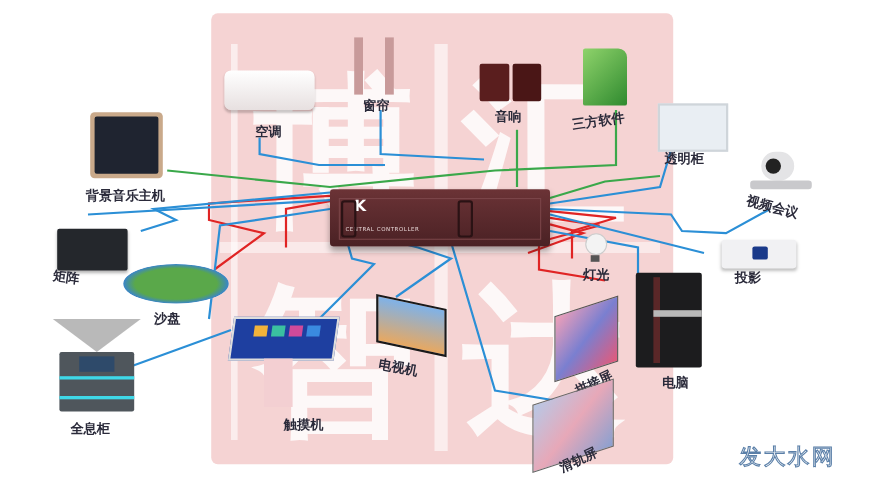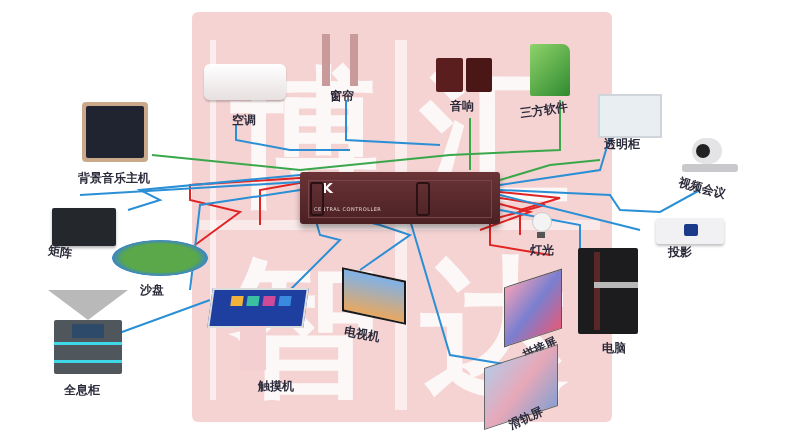--- a/index.html
+++ b/index.html
@@ -145,13 +145,14 @@
     </div>
   </div>
   <span class="label" style="left:64px;top:382px;font-family:Liberation Mono, monospace;">全息柜</span>
 
   <div class="node" style="left:112px;top:240px;width:96px;height:36px;background:radial-gradient(ellipse at center,#5aa84a 55%,#3b86c6 70%,#dfe6ea 72%);border-radius:50%;"></div>
   <span class="label" style="left:140px;top:282px;">沙盘</span>
 
   <div class="node" style="left:52px;top:208px;width:64px;height:38px;background:#24272c;border-radius:2px;box-shadow:0 2px 3px rgba(0,0,0,.3);"></div>
   <span class="label" style="left:48px;top:244px;transform:rotate(8deg);">矩阵</span>
 
+  <span class="watermark">发大水网</span>
 </div>
 
 </body></html>

